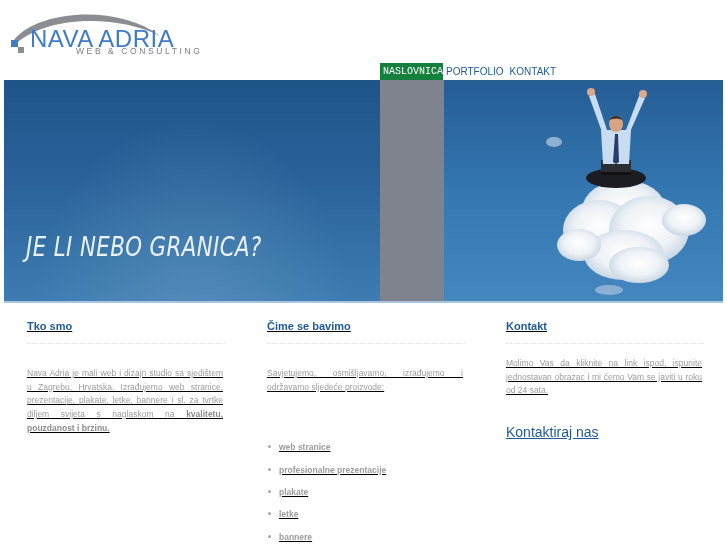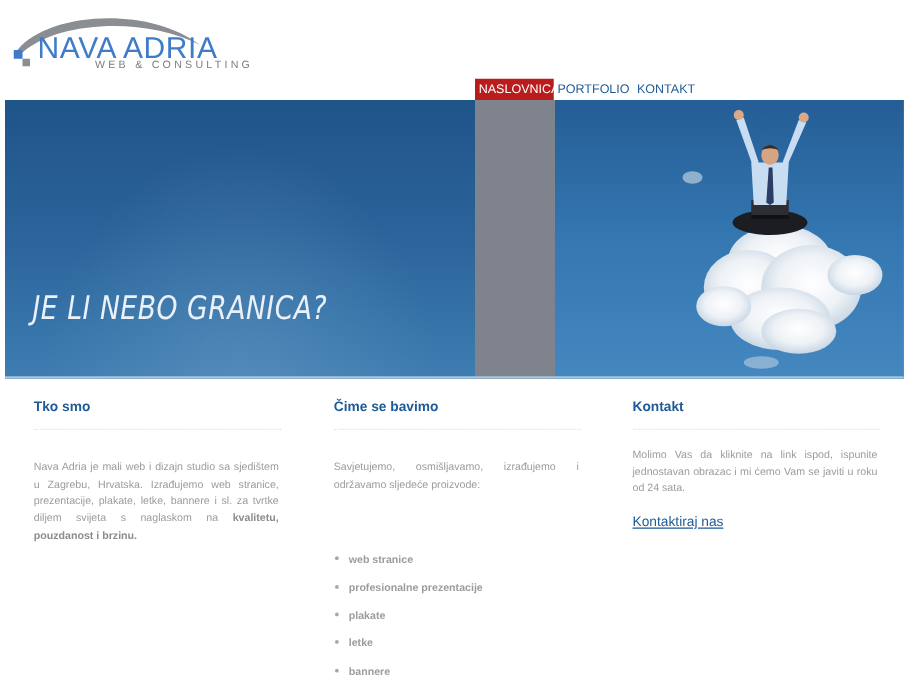--- a/index.html
+++ b/index.html
@@ -8,48 +8,48 @@
 
   .logo { position: absolute; left: 8px; top: 6px; width: 160px; height: 50px; }
   .logo svg { position: absolute; left: 0; top: 0; }
   .logo-title { position: absolute; left: 22px; top: 19px; font-size: 24px; color: #3f7bc9; letter-spacing: 0.5px; white-space: nowrap; font-weight: normal; }
   .logo-sub { position: absolute; left: 24px; top: 40px; font-size: 8.5px; color: #7a7d82; letter-spacing: 2.6px; white-space: nowrap; margin-left: 44px; }
   .logo-sq1 { position: absolute; left: 3px; top: 34px; width: 7px; height: 7px; background: #3f7bc9; }
   .logo-sq2 { position: absolute; left: 10px; top: 41px; width: 6px; height: 6px; background: #8a8d92; }
 
   .nav { position: absolute; left: 380px; top: 63px; height: 17px; display: flex; }
   .nav-item { font-size: 10px; line-height: 17px; padding: 0 3px; color: #1f5a96; text-decoration: none; cursor: pointer; }
-  .nav-item.active { background: #b91c1c; color: #ffffff; width: 63px; }
+  .nav-item.active { background: #15803d; color: #ffffff; width: 63px; font-family: Liberation Mono, monospace; }
 
   .hero { position: absolute; left: 4px; top: 80px; width: 719px; height: 223px; overflow: hidden;
     background: linear-gradient(180deg, #1f5489 0%, #2a6299 45%, #3673a8 80%, #3f7cb1 100%); }
   .hero-left-glow { position: absolute; left: 0; top: 0; width: 376px; height: 223px;
     background: radial-gradient(ellipse at 50% 110%, rgba(110,160,200,0.45) 0%, rgba(0,0,0,0) 60%); }
   .hero-right { position: absolute; left: 440px; top: 0; width: 279px; height: 223px;
     background: linear-gradient(180deg, #255d95 0%, #3477b1 50%, #4588c0 100%); }
   .hero-pillar { position: absolute; left: 376px; top: 0; width: 64px; height: 223px; background: #7e838d; }
   .hero-bottom-line { position: absolute; left: 0; bottom: 0; width: 719px; height: 2px; background: #a9c5dd; }
   .hero-title { position: absolute; left: 22px; top: 152px; font-family: "DejaVu Sans", sans-serif; font-size: 26px; font-weight: 200; color: #eaf1f8; letter-spacing: 0.5px; transform: scaleX(0.82); transform-origin: left; white-space: nowrap; font-style: italic; }
   .hero-figure { position: absolute; left: 535px; top: 0; width: 185px; height: 223px; }
 
-  .col { position: absolute; top: 320px; width: 196px; }
+  .col { position: absolute; top: 320px; width: 196px; text-decoration: underline; }
   .col-1 { left: 27px; }
   .col-2 { left: 267px; }
   .col-3 { left: 506px; }
   .col-heading { font-size: 11px; font-weight: bold; color: #1f5a96; height: 15px; }
   .col-rule { margin-top: 8px; border-top: 1px dotted #e2e2e2; width: 198px; }
   .col-text { font-size: 8.5px; line-height: 13.7px; color: #9c9c9c; text-align: justify; margin-top: 23px; }
   .col-text b { color: #8c8c8c; font-weight: bold; }
   .para-gap { height: 13px; }
 
   .services { list-style: none; margin-top: 48px; }
   .services li { position: relative; font-size: 8.5px; font-weight: bold; color: #9c9c9c; padding-left: 12px; height: 22.3px; }
   .services li::before { content: ""; position: absolute; left: 1px; top: 3px; width: 3px; height: 3px; border-radius: 50%; background: #a7a7a7; }
 
-  .contact-link { display: inline-block; margin-top: 14px; font-size: 11px; color: #1f5a96; text-decoration: underline; cursor: pointer; }
+  .contact-link { display: inline-block; margin-top: 26px; font-size: 14px; color: #1f5a96; text-decoration: underline; cursor: pointer; }
 </style>
 </head>
 <body>
 
 <div class="logo">
   <svg width="160" height="40">
     <path d="M6 34 C 30 4, 110 -2, 152 30 C 110 8, 40 10, 10 36 Z" fill="#8a8d92"></path>
   </svg>
   <span class="logo-sq1"></span>
   <span class="logo-sq2"></span>

